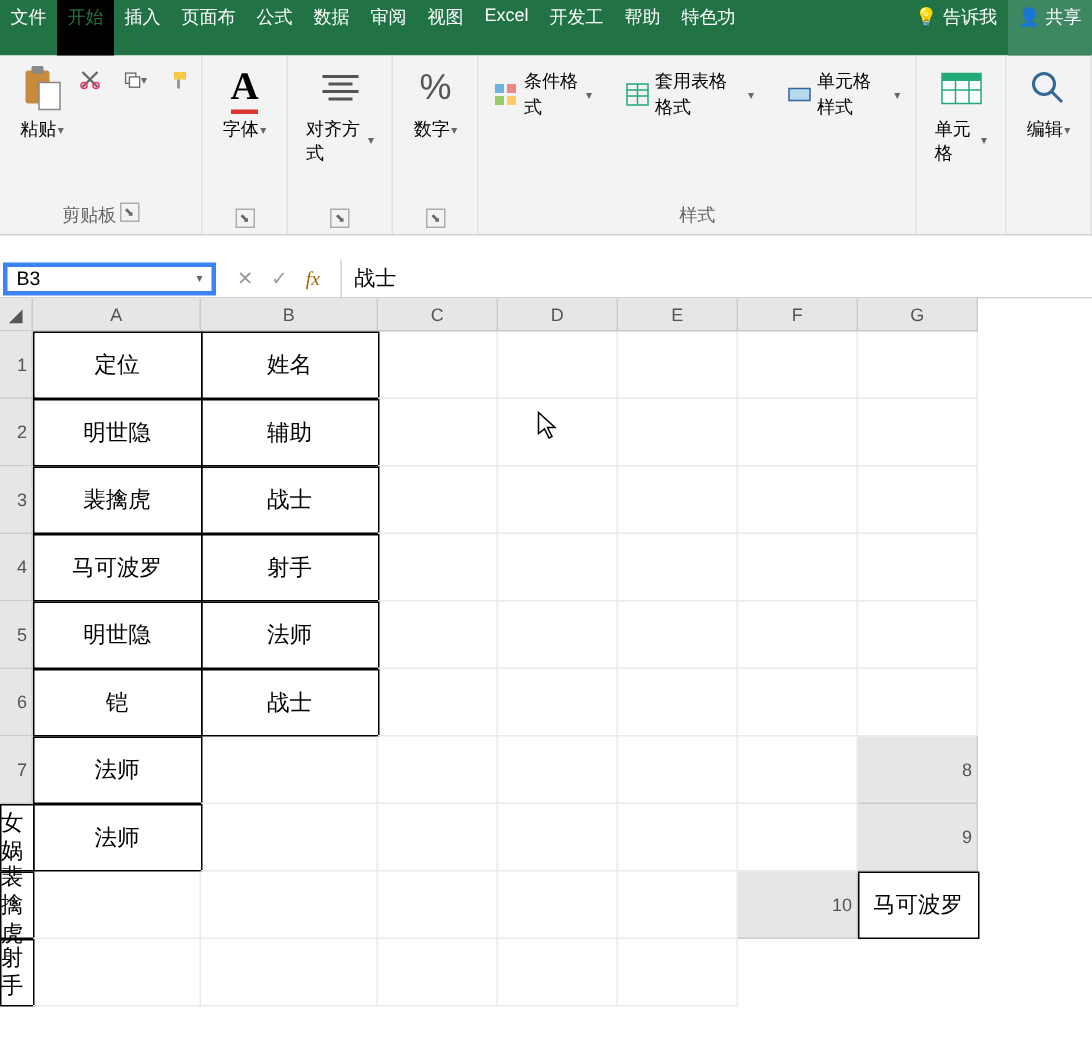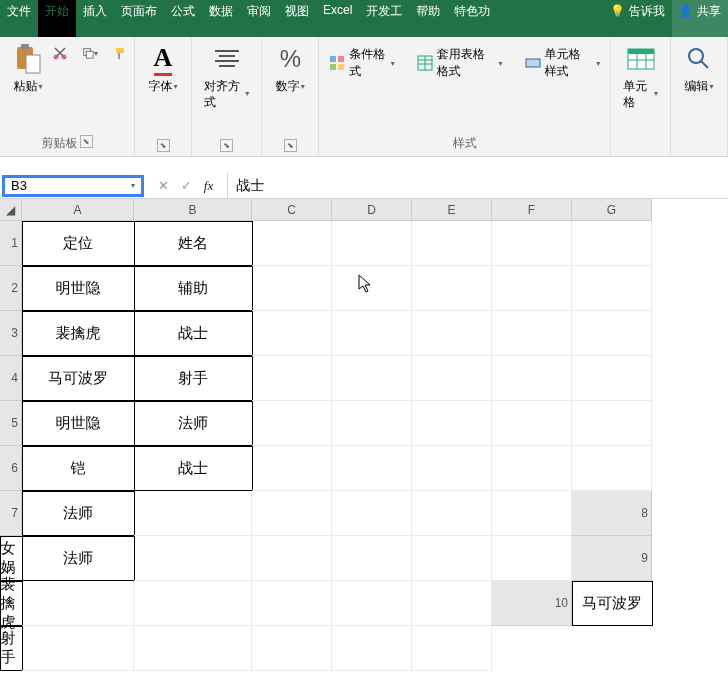--- a/index.html
+++ b/index.html
@@ -17,21 +17,21 @@
 .rbtn-label { text-align: left; line-height: 1.3; display: flex; align-items: center; gap: 1px; }
 .vstack { display: flex; flex-direction: row; gap: 14px; }
 .hitem { display: flex; align-items: center; gap: 4px; cursor: pointer; font-size: 12px; padding: 1px 4px; }
 .sm-icon { width: 16px; height: 16px; display: flex; align-items: center; justify-content: center; }
 .caret { font-size: 8px; color: #666; }
 .dlg-launcher { width: 13px; height: 13px; border: 1px solid #adadad; font-size: 8px; display: flex; align-items: center; justify-content: center; cursor: pointer; color: #666; }
 .namebox-row { display: flex; align-items: center; height: 26px; border-bottom: 1px solid #d4d4d4; background: #fff; margin-top: 16px; }
 .namebox { width: 142px; border: 3px solid #3b82f6; height: 22px; padding: 0 6px; display: flex; align-items: center; justify-content: space-between; margin-left: 2px; }
 .fx-icons { display: flex; align-items: center; gap: 12px; padding: 0 14px; color: #999; }
 .fx-icons span { cursor: pointer; }
-.fx-label { font-style: italic; font-family: serif; color: #0f172a; }
+.fx-label { font-style: italic; font-family: serif; color: #a16207; }
 .formula-bar { flex: 1; border-left: 1px solid #d4d4d4; padding: 0 8px; height: 100%; display: flex; align-items: center; font-size: 14px; }
 .grid { display: grid; grid-template-columns: 22px 112px 118px repeat(5, 80px); }
 .colhdr, .rowhdr, .corner { background: #e6e6e6; border-right: 1px solid #ccc; border-bottom: 1px solid #ccc; text-align: center; font-size: 12px; color: #555; display: flex; align-items: center; justify-content: center; }
 .colhdr { height: 22px; }
 .rowhdr { justify-content: flex-end; padding-right: 3px; }
 .corner { height: 22px; }
 .cell { border-right: 1px solid #eaeaea; border-bottom: 1px solid #eaeaea; display: flex; align-items: center; justify-content: center; font-size: 15px; height: 45px; }
 .cell.bordered { border: 1px solid #000; margin: -0.5px; }
 .cursor { position: absolute; left: 358px; top: 274px; pointer-events: none; }
 </style>

